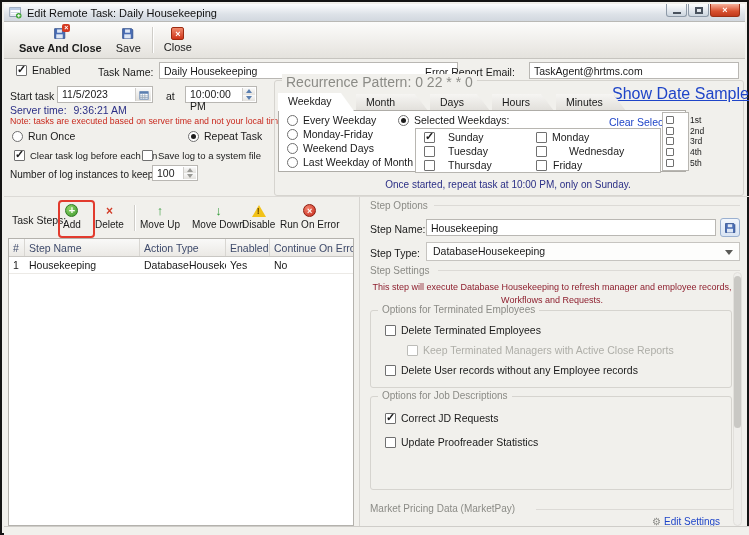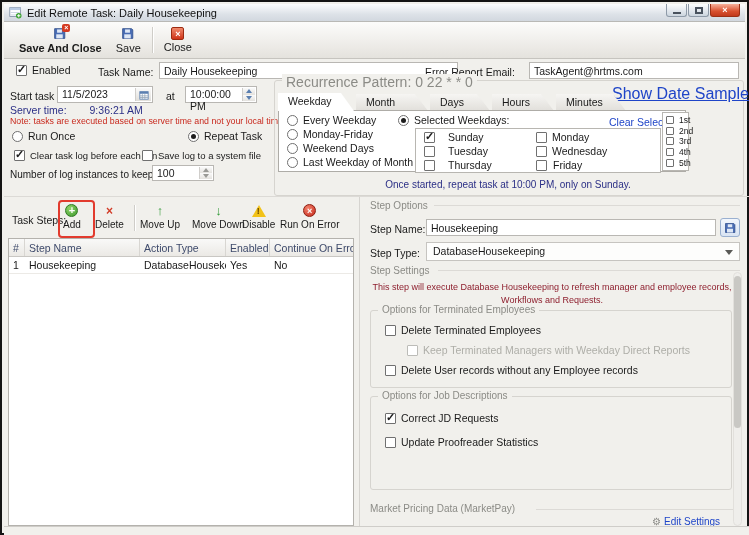--- a/index.html
+++ b/index.html
@@ -67,21 +67,21 @@
   
   .tab{position:absolute;height:17px;box-sizing:border-box;font-size:10.5px;line-height:17px;
        padding-left:10px;cursor:pointer;
        clip-path:polygon(0 0,calc(100% - 13px) 0,100% 100%,0 100%);
        background:linear-gradient(#f6f5f3,#e1dfda);filter:drop-shadow(0 -1px 0 #b2b0ab)}
   .tab.active{background:#fff;z-index:3;height:18px}
   .tabpanel{position:absolute;background:#fff;border:1px solid #aeaca7;box-sizing:border-box;z-index:1}
   .wd-box{position:absolute;border:1px solid #b8b6b1;background:#fff}
   .ord-box{position:absolute;border:1px solid #b8b6b1;background:#fff;display:flex;flex-direction:column;
            justify-content:space-evenly;padding:1px 0 1px 3px;box-sizing:border-box}
-  .ord-box .opt{position:static;gap:5px;font-size:8.5px}
+  .ord-box .opt{position:static;gap:16px;font-size:8.5px}
   .ord-box .cb{width:8px;height:8px}
   
   .sbtn{position:absolute;display:flex;flex-direction:column;align-items:center;gap:2px;
         font-size:10px;cursor:pointer;white-space:nowrap}
   .sicon{height:13px;display:flex;align-items:center;justify-content:center}
   .ic-add{width:13px;height:13px;border-radius:50%;background:radial-gradient(circle at 35% 30%,#8fd46a,#3f9a2e);
           border:1px solid #2f7a22;color:#fff;font-weight:bold;font-size:11px;line-height:11px;text-align:center;box-sizing:border-box}
   .ic-delx{color:#d23c28;font-weight:bold;font-size:12px}
   .ic-arrow{color:#2f9a35;font-weight:bold;font-size:13px;line-height:13px}
   .ic-warn{position:relative;width:0;height:0;border-left:7px solid transparent;border-right:7px solid transparent;
@@ -199,21 +199,21 @@
           <span class="tri-up"></span>
         </div>
         <div>
           <span class="tri-dn"></span>
         </div>
       </span>
   </div>
 
   <span class="lbl navy" style="left:8px;top:102px">
     <span>Server time:</span>
-    <span style="margin-left:20px">9:36:21 AM</span>
+    <span style="margin-left:4px">9:36:21 AM</span>
   </span>
   <span class="lbl notered" style="left:8px;top:114px;font-size:8.8px">Note: tasks are executed based on server time and not your local time!</span>
 
   <label class="opt" style="left:10px;top:128px">
     <span class="rb"></span>
     <span>Run Once</span>
   </label>
   <label class="opt" style="left:186px;top:128px">
     <span class="rb sel"></span>
     <span>Repeat Task</span>
@@ -222,21 +222,21 @@
   <label class="opt" style="left:12px;top:148px;font-size:9.5px">
     <span class="cb checked"></span>
     <span>Clear task log before each run</span>
   </label>
   <label class="opt" style="left:140px;top:148px;font-size:9.5px">
     <span class="cb"></span>
     <span>Save log to a system file</span>
   </label>
 
   <span class="lbl" style="left:8px;top:167px;font-size:10px">Number of log instances to keep:</span>
-  <div class="input" style="left:150px;top:163px;width:62px;height:16px;padding-right:14px">
+  <div class="input" style="left:150px;top:163px;width:46px;height:16px;padding-right:14px">
     <span>100</span>
     <span class="spin">
         <div>
           <span class="tri-up tri-grey-up"></span>
         </div>
         <div>
           <span class="tri-dn tri-grey-dn"></span>
         </div>
       </span>
   </div>
@@ -281,21 +281,21 @@
         <span>Sunday</span>
       </label>
       <label class="opt" style="left:120px;top:2px;gap:5px">
         <span class="cb"></span>
         <span>Monday</span>
       </label>
       <label class="opt" style="left:8px;top:16px;gap:13px">
         <span class="cb"></span>
         <span>Tuesday</span>
       </label>
-      <label class="opt" style="left:120px;top:16px;gap:5px">
+      <label class="opt" style="left:120px;top:16px;gap:22px">
         <span class="cb"></span>
         <span>Wednesday</span>
       </label>
       <label class="opt" style="left:8px;top:30px;gap:13px">
         <span class="cb"></span>
         <span>Thursday</span>
       </label>
       <label class="opt" style="left:120px;top:30px;gap:6px">
         <span class="cb"></span>
         <span>Friday</span>
@@ -411,21 +411,21 @@
   <div class="desc" style="left:368px;top:279px;width:364px">This step will execute Database Housekeeping to refresh manager and employee records, Workflows and Requests.</div>
 
   <div class="gbox" style="left:368px;top:308px;width:360px;height:76px"></div>
   <span class="glabel" style="left:376px;top:302px">Options for Terminated Employees</span>
   <label class="opt" style="left:383px;top:322px">
     <span class="cb"></span>
     <span>Delete Terminated Employees</span>
   </label>
   <label class="opt" style="left:405px;top:342px">
     <span class="cb dis"></span>
-    <span class="dis-lbl">Keep Terminated Managers with Weekday Direct Reports</span>
+    <span class="dis-lbl">Keep Terminated Managers with Active Close Reports</span>
   </label>
   <label class="opt" style="left:383px;top:362px">
     <span class="cb"></span>
     <span>Delete User records without any Employee records</span>
   </label>
 
   <div class="gbox" style="left:368px;top:394px;width:360px;height:92px"></div>
   <span class="glabel" style="left:376px;top:388px">Options for Job Descriptions</span>
   <label class="opt" style="left:383px;top:410px">
     <span class="cb checked"></span>

